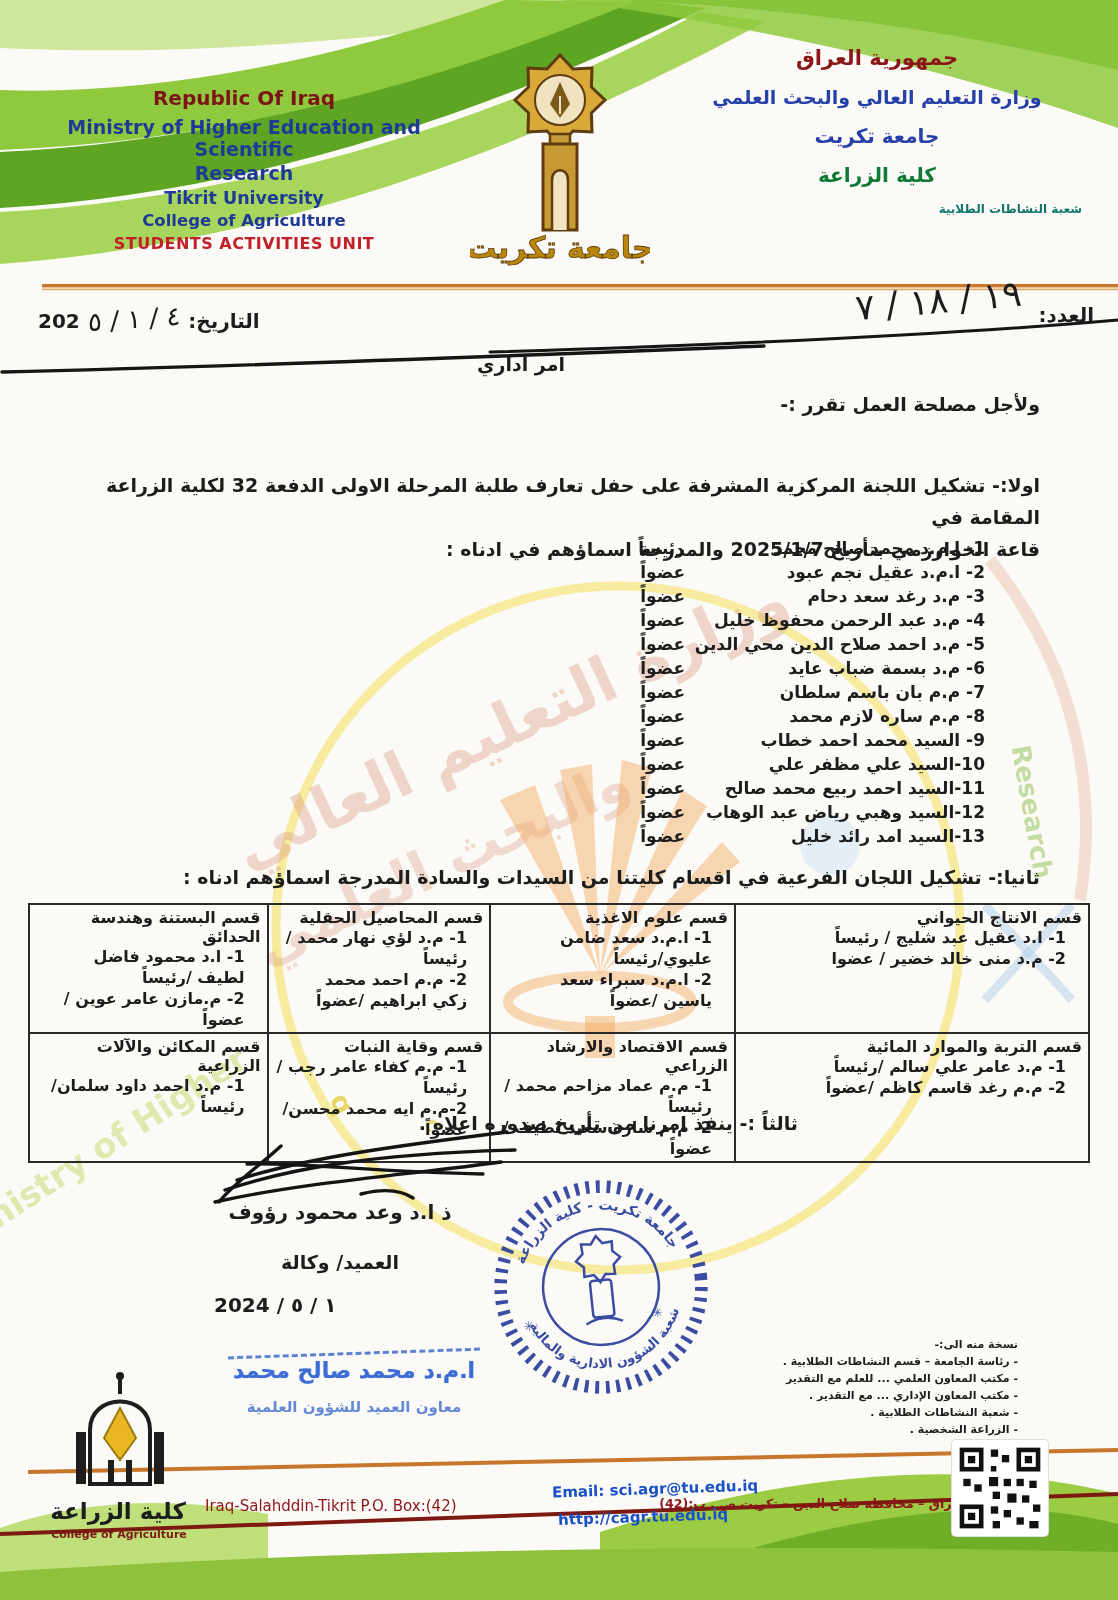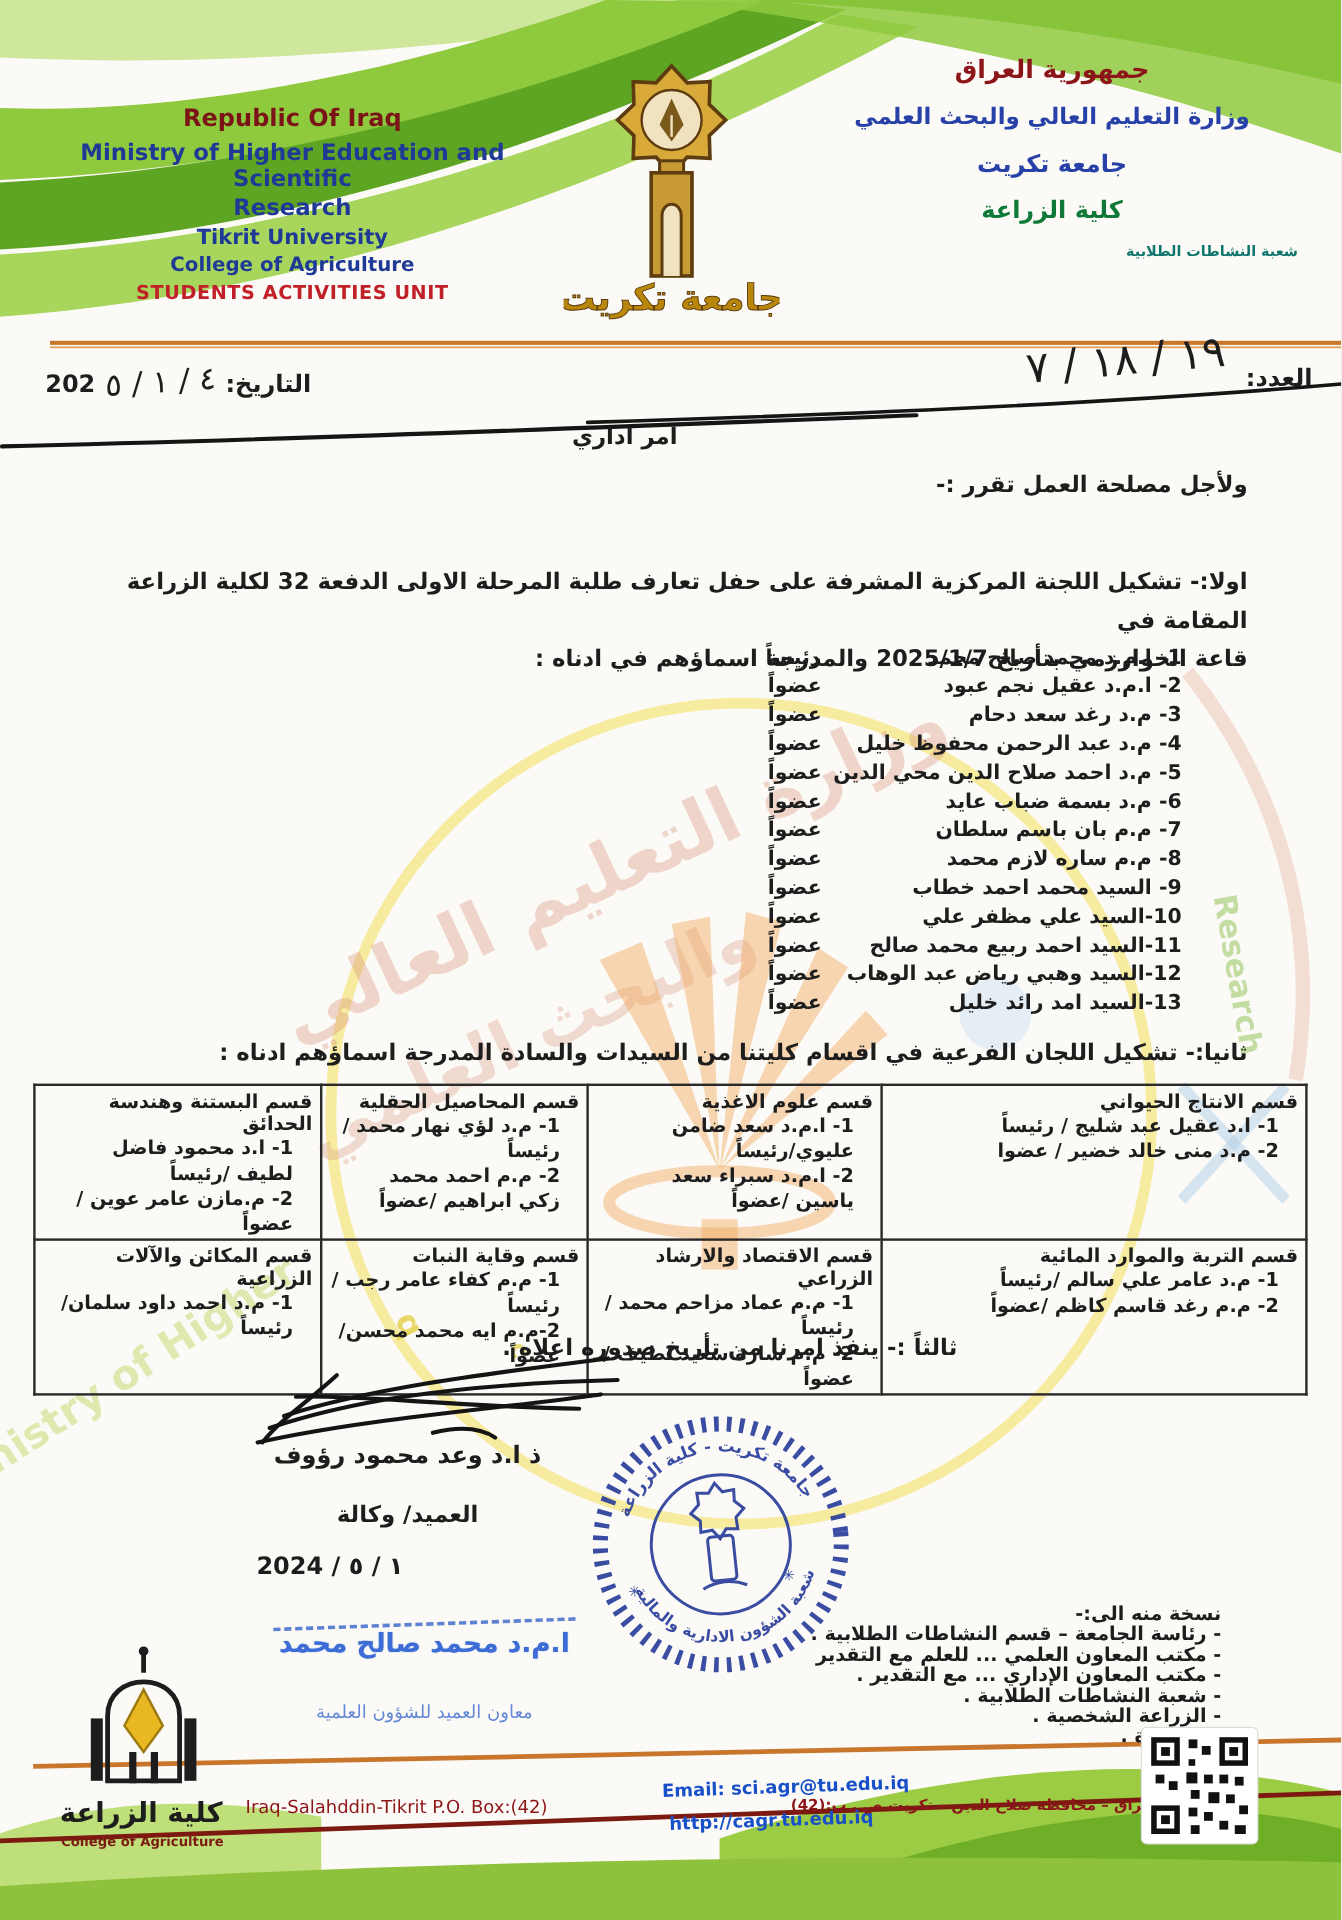--- a/index.html
+++ b/index.html
@@ -68,25 +68,25 @@
   .sig-name  { left:172px; top:1200px; width:336px; text-align:center; font-size:20px; font-weight:700; z-index:4; }
   .sig-title { left:238px; top:1251px; width:204px; text-align:center; font-size:19px; font-weight:700; z-index:4; }
   .sig-date  { left:214px; top:1293px; width:230px; text-align:left; font-size:20px; font-weight:700;
                direction:ltr; z-index:4; }
 
   .seal-svg { left:490px; top:1176px; z-index:4; opacity:.92; }
 
   .asst-line  { left:228px; top:1352px; width:252px; border-top:3px dashed #5d82d2; transform:rotate(-2deg); z-index:4; }
   .asst-name  { left:208px; top:1358px; width:292px; text-align:center; font-size:22px; font-weight:700;
                 color:#3d6cd6; letter-spacing:1px; text-shadow:0 0 1px #7fa0e0; z-index:4; }
-  .asst-title { left:208px; top:1398px; width:292px; text-align:center; font-size:15px; font-weight:400;
-                color:#6488d8; z-index:4;margin-top:20px; }
-
-  
-  .copies { right:100px; top:1336px; text-align:right; font-size:16px; font-weight:700;
+  .asst-title { left:208px; top:1398px; width:292px; text-align:center; font-size:15px; font-weight:700;
+                color:#6488d8; z-index:4; }
+
+  
+  .copies { right:100px; top:1336px; text-align:right; font-size:11px; font-weight:700;
             line-height:17px; z-index:3; }
 
   
   .footer-svg { left:0; bottom:0; z-index:2; }
   .logo-svg  { left:50px; top:1366px; z-index:4; }
   .logo-ar   { left:40px; top:1498px; width:156px; text-align:center; font-size:23px; font-weight:900; z-index:4; }
   .logo-en   { left:36px; top:1528px; width:166px; text-align:center; font-size:11px; font-weight:700;
                color:#7a1a10; z-index:4; }
   .po-box  { left:205px; top:1497px; font-size:15px; font-weight:400; color:#8c1519; direction:ltr; z-index:4; }
   .email   { left:552px; top:1480px; font-size:15px; font-weight:700; color:#1850c8; direction:ltr;

